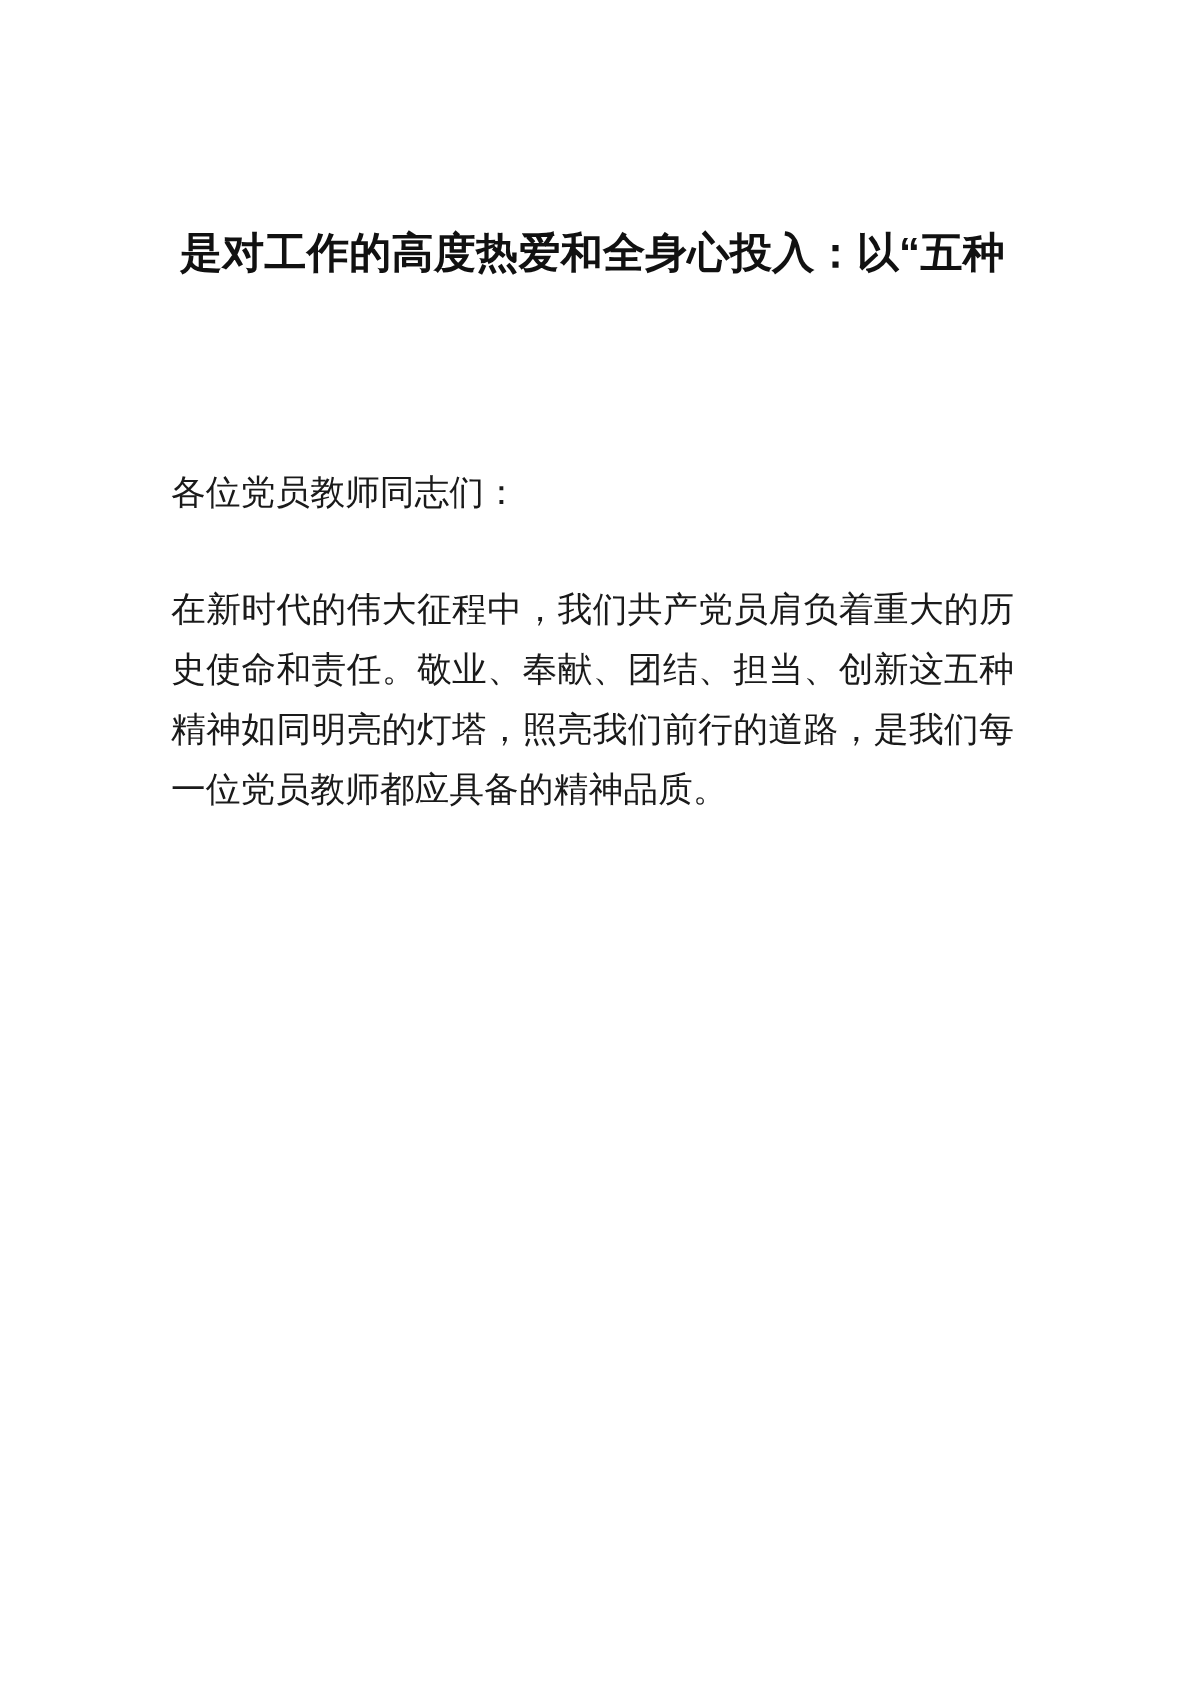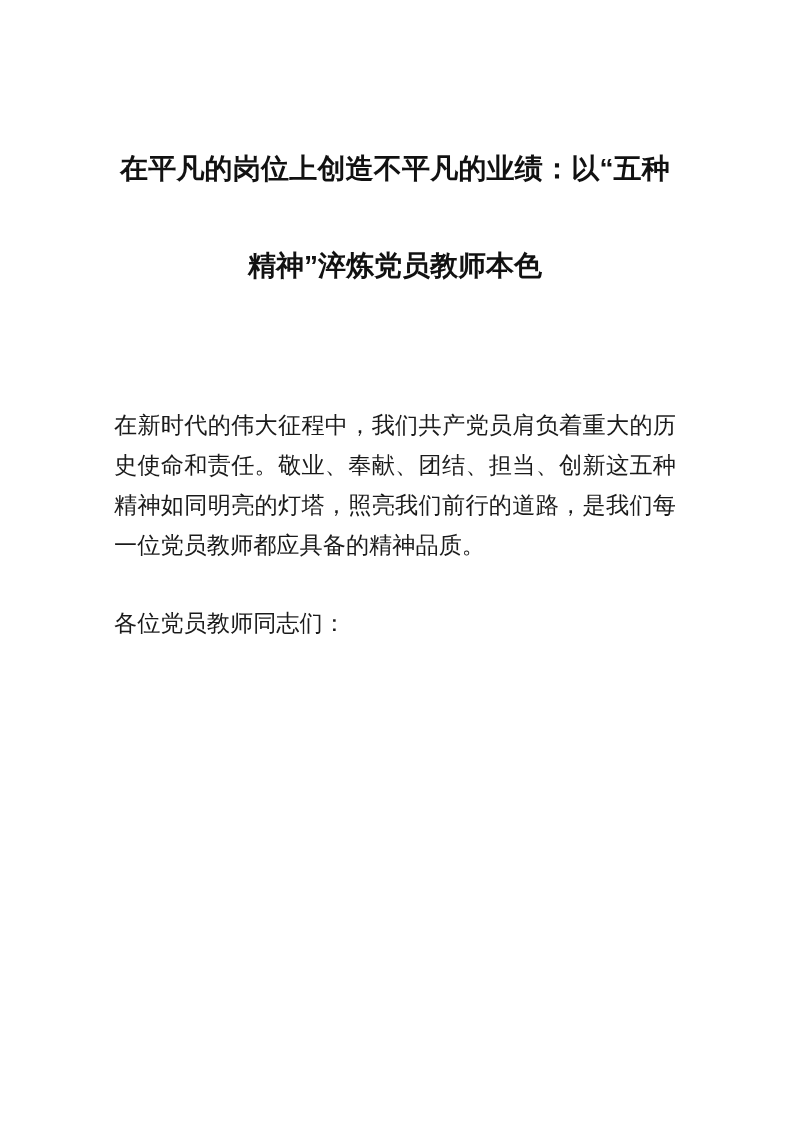--- a/index.html
+++ b/index.html
@@ -85,26 +85,25 @@
     text-align-last: left;
   }
 </style>
 </head>
 <body>
 
 <div class="page">
   <div class="content">
 
     <h1 class="doc-title">
-      <span class="title-line title-line-1">在平凡的岗位上创造不平凡的业绩：以“五种</span>
-      <span class="title-line title-line-2">精神”淬炼党员教师本色</span>
+      <span class="title-line title-line-1">是对工作的高度热爱和全身心投入：以“五种</span>
     </h1>
 
     <div class="body-block">
 
+      <p class="para para-greeting">各位党员教师同志们：</p>
+
       <p class="para para-last-line-left">在新时代的伟大征程中，我们共产党员肩负着重大的历史使命和责任。敬业、奉献、团结、担当、创新这五种精神如同明亮的灯塔，照亮我们前行的道路，是我们每一位党员教师都应具备的精神品质。</p>
-
-      <p class="para para-greeting">各位党员教师同志们：</p>
 
 
     </div>
   </div>
 </div>
 
 </body></html>

